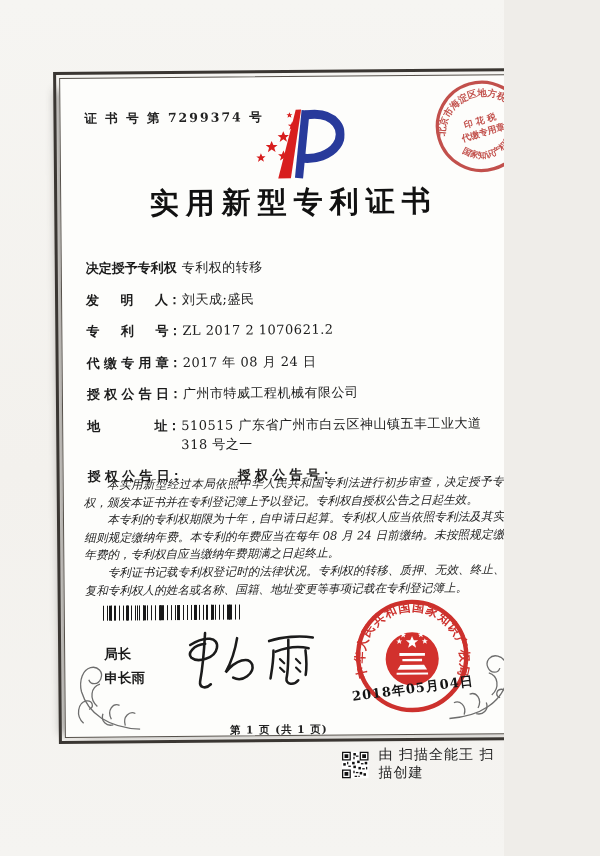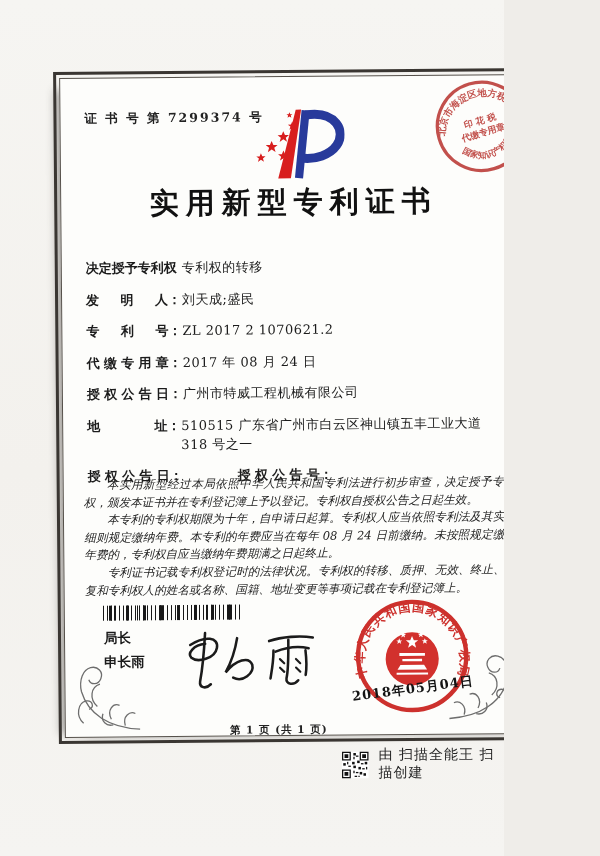--- a/index.html
+++ b/index.html
@@ -52,21 +52,21 @@
   .paras p{ text-indent:2em; }
   
   .barcode{
     position:absolute; left:38px; top:527px; width:140px; height:15px;
     background:
       repeating-linear-gradient(90deg,#181818 0 1.5px,transparent 1.5px 4px),
       repeating-linear-gradient(90deg,transparent 0 6px,#181818 6px 9px,transparent 9px 17px),
       repeating-linear-gradient(90deg,transparent 0 11px,#181818 11px 12px,transparent 12px 23px);
   }
   
-  .director{ position:absolute; left:39px; top:547px; font-size:13.5px; font-weight:bold; color:#1a1a1a; line-height:24px;}
+  .director{ position:absolute; left:39px; top:563px; font-size:13.5px; font-weight:bold; color:#1a1a1a; line-height:24px;}
   .signature{ position:absolute; left:112px; top:550px; width:150px; height:64px; }
   
   .office-seal{ position:absolute; left:288px; top:521px; width:118px; height:118px; opacity:.92;}
   .seal-date{
     position:absolute; left:286px; top:601px; width:170px;
     font-size:13px; font-weight:bold; color:#141414; letter-spacing:1px;
     transform:rotate(-7deg); text-align:left;
     font-family:"DejaVu Serif",serif;
   }
   

